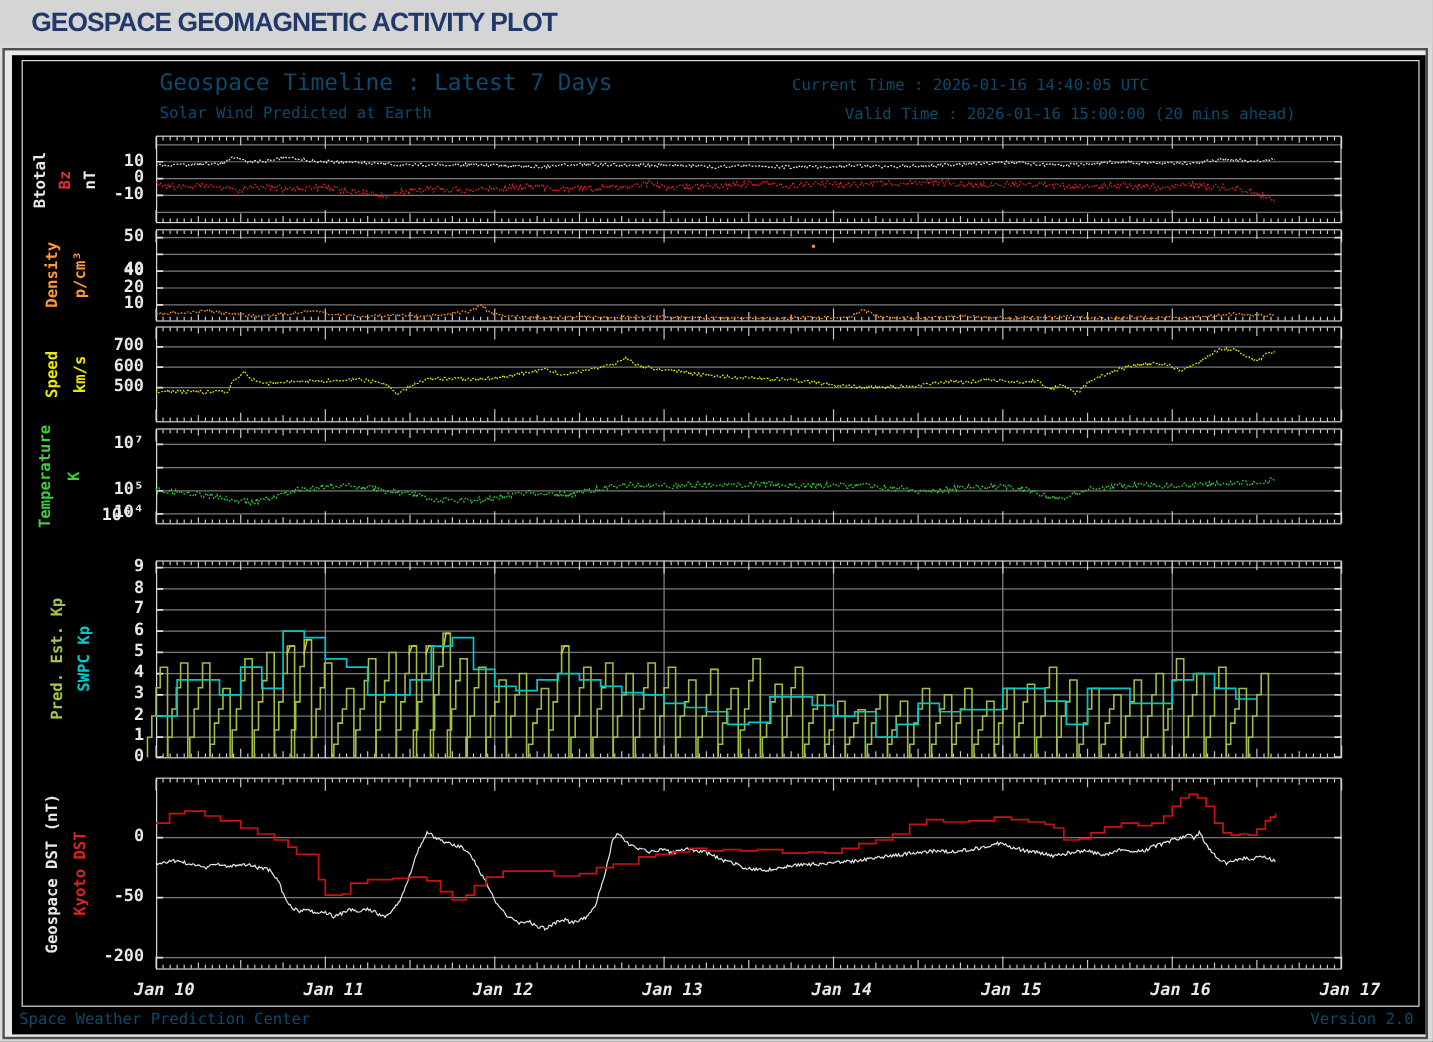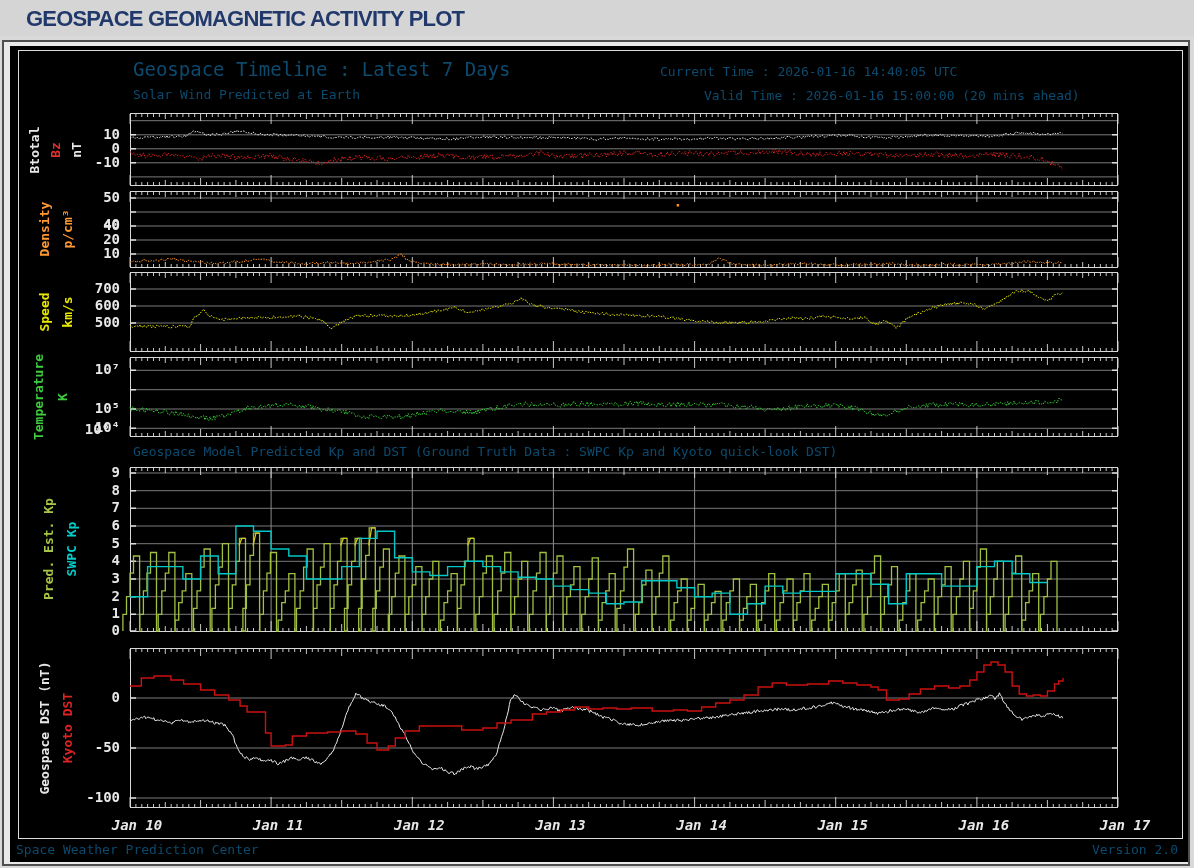--- a/index.html
+++ b/index.html
@@ -65,21 +65,20 @@
       <path d="M130.0,649V659M130.0,797V807M135.9,649V652M135.9,804V807M141.8,649V652M141.8,804V807M147.6,649V652M147.6,804V807M153.5,649V652M153.5,804V807M159.4,649V652M159.4,804V807M165.3,649V654M165.3,802V807M171.2,649V652M171.2,804V807M177.0,649V652M177.0,804V807M182.9,649V652M182.9,804V807M188.8,649V652M188.8,804V807M194.7,649V652M194.7,804V807M200.6,649V656M200.6,800V807M206.5,649V652M206.5,804V807M212.3,649V652M212.3,804V807M218.2,649V652M218.2,804V807M224.1,649V652M224.1,804V807M230.0,649V652M230.0,804V807M235.9,649V654M235.9,802V807M241.7,649V652M241.7,804V807M247.6,649V652M247.6,804V807M253.5,649V652M253.5,804V807M259.4,649V652M259.4,804V807M265.3,649V652M265.3,804V807M271.1,649V659M271.1,797V807M277.0,649V652M277.0,804V807M282.9,649V652M282.9,804V807M288.8,649V652M288.8,804V807M294.7,649V652M294.7,804V807M300.5,649V652M300.5,804V807M306.4,649V654M306.4,802V807M312.3,649V652M312.3,804V807M318.2,649V652M318.2,804V807M324.1,649V652M324.1,804V807M330.0,649V652M330.0,804V807M335.8,649V652M335.8,804V807M341.7,649V656M341.7,800V807M347.6,649V652M347.6,804V807M353.5,649V652M353.5,804V807M359.4,649V652M359.4,804V807M365.2,649V652M365.2,804V807M371.1,649V652M371.1,804V807M377.0,649V654M377.0,802V807M382.9,649V652M382.9,804V807M388.8,649V652M388.8,804V807M394.6,649V652M394.6,804V807M400.5,649V652M400.5,804V807M406.4,649V652M406.4,804V807M412.3,649V659M412.3,797V807M418.2,649V652M418.2,804V807M424.0,649V652M424.0,804V807M429.9,649V652M429.9,804V807M435.8,649V652M435.8,804V807M441.7,649V652M441.7,804V807M447.6,649V654M447.6,802V807M453.5,649V652M453.5,804V807M459.3,649V652M459.3,804V807M465.2,649V652M465.2,804V807M471.1,649V652M471.1,804V807M477.0,649V652M477.0,804V807M482.9,649V656M482.9,800V807M488.7,649V652M488.7,804V807M494.6,649V652M494.6,804V807M500.5,649V652M500.5,804V807M506.4,649V652M506.4,804V807M512.3,649V652M512.3,804V807M518.1,649V654M518.1,802V807M524.0,649V652M524.0,804V807M529.9,649V652M529.9,804V807M535.8,649V652M535.8,804V807M541.7,649V652M541.7,804V807M547.5,649V652M547.5,804V807M553.4,649V659M553.4,797V807M559.3,649V652M559.3,804V807M565.2,649V652M565.2,804V807M571.1,649V652M571.1,804V807M577.0,649V652M577.0,804V807M582.8,649V652M582.8,804V807M588.7,649V654M588.7,802V807M594.6,649V652M594.6,804V807M600.5,649V652M600.5,804V807M606.4,649V652M606.4,804V807M612.2,649V652M612.2,804V807M618.1,649V652M618.1,804V807M624.0,649V656M624.0,800V807M629.9,649V652M629.9,804V807M635.8,649V652M635.8,804V807M641.6,649V652M641.6,804V807M647.5,649V652M647.5,804V807M653.4,649V652M653.4,804V807M659.3,649V654M659.3,802V807M665.2,649V652M665.2,804V807M671.0,649V652M671.0,804V807M676.9,649V652M676.9,804V807M682.8,649V652M682.8,804V807M688.7,649V652M688.7,804V807M694.6,649V659M694.6,797V807M700.5,649V652M700.5,804V807M706.3,649V652M706.3,804V807M712.2,649V652M712.2,804V807M718.1,649V652M718.1,804V807M724.0,649V652M724.0,804V807M729.9,649V654M729.9,802V807M735.7,649V652M735.7,804V807M741.6,649V652M741.6,804V807M747.5,649V652M747.5,804V807M753.4,649V652M753.4,804V807M759.3,649V652M759.3,804V807M765.1,649V656M765.1,800V807M771.0,649V652M771.0,804V807M776.9,649V652M776.9,804V807M782.8,649V652M782.8,804V807M788.7,649V652M788.7,804V807M794.5,649V652M794.5,804V807M800.4,649V654M800.4,802V807M806.3,649V652M806.3,804V807M812.2,649V652M812.2,804V807M818.1,649V652M818.1,804V807M824.0,649V652M824.0,804V807M829.8,649V652M829.8,804V807M835.7,649V659M835.7,797V807M841.6,649V652M841.6,804V807M847.5,649V652M847.5,804V807M853.4,649V652M853.4,804V807M859.2,649V652M859.2,804V807M865.1,649V652M865.1,804V807M871.0,649V654M871.0,802V807M876.9,649V652M876.9,804V807M882.8,649V652M882.8,804V807M888.6,649V652M888.6,804V807M894.5,649V652M894.5,804V807M900.4,649V652M900.4,804V807M906.3,649V656M906.3,800V807M912.2,649V652M912.2,804V807M918.0,649V652M918.0,804V807M923.9,649V652M923.9,804V807M929.8,649V652M929.8,804V807M935.7,649V652M935.7,804V807M941.6,649V654M941.6,802V807M947.5,649V652M947.5,804V807M953.3,649V652M953.3,804V807M959.2,649V652M959.2,804V807M965.1,649V652M965.1,804V807M971.0,649V652M971.0,804V807M976.9,649V659M976.9,797V807M982.7,649V652M982.7,804V807M988.6,649V652M988.6,804V807M994.5,649V652M994.5,804V807M1000.4,649V652M1000.4,804V807M1006.3,649V652M1006.3,804V807M1012.1,649V654M1012.1,802V807M1018.0,649V652M1018.0,804V807M1023.9,649V652M1023.9,804V807M1029.8,649V652M1029.8,804V807M1035.7,649V652M1035.7,804V807M1041.5,649V652M1041.5,804V807M1047.4,649V656M1047.4,800V807M1053.3,649V652M1053.3,804V807M1059.2,649V652M1059.2,804V807M1065.1,649V652M1065.1,804V807M1071.0,649V652M1071.0,804V807M1076.8,649V652M1076.8,804V807M1082.7,649V654M1082.7,802V807M1088.6,649V652M1088.6,804V807M1094.5,649V652M1094.5,804V807M1100.4,649V652M1100.4,804V807M1106.2,649V652M1106.2,804V807M1112.1,649V652M1112.1,804V807M1118.0,649V659M1118.0,797V807" stroke="#dcdcdc" stroke-width="1" fill="none" opacity="0.9"></path>
       <path d="M130,698.0H136M1112,698.0H1118M130,748.0H136M1112,748.0H1118M130,798.0H136M1112,798.0H1118" stroke="#dcdcdc" stroke-width="1.4" fill="none"></path>
       <path d="M130.0,718.9L131.1,720.5L132.3,719.8L133.4,719.3L134.5,719.9L135.6,718.6L136.8,718.0L137.9,719.0L139.0,719.4L140.2,718.3L141.3,717.0L142.4,717.9L143.5,716.8L144.7,716.2L145.8,718.7L146.9,717.6L148.1,717.0L149.2,717.6L150.3,718.0L151.5,718.1L152.6,719.2L153.7,717.6L154.8,720.4L156.0,720.5L157.1,720.1L158.2,720.1L159.4,720.6L160.5,719.9L161.6,720.0L162.7,721.4L163.9,721.4L165.0,720.7L166.1,720.9L167.3,722.2L168.4,722.3L169.5,722.2L170.6,722.8L171.8,724.2L172.9,722.1L174.0,722.2L175.2,720.6L176.3,720.5L177.4,720.5L178.6,720.3L179.7,720.7L180.8,720.2L181.9,719.4L183.1,721.3L184.2,720.9L185.3,721.1L186.5,721.0L187.6,720.7L188.7,722.8L189.8,721.9L191.0,722.5L192.1,721.4L193.2,722.5L194.4,720.4L195.5,720.7L196.6,721.9L197.7,720.8L198.9,721.3L200.0,720.3L201.1,721.3L202.3,720.1L203.4,719.7L204.5,721.6L205.7,721.2L206.8,720.5L207.9,719.8L209.0,721.8L210.2,721.8L211.3,721.9L212.4,721.0L213.6,723.3L214.7,724.4L215.8,722.1L216.9,723.1L218.1,722.7L219.2,724.6L220.3,723.0L221.5,723.0L222.6,723.4L223.7,726.1L224.8,724.2L226.0,726.4L227.1,728.0L228.2,729.8L229.4,731.8L230.5,731.6L231.6,733.9L232.8,735.2L233.9,737.8L235.0,743.4L236.1,744.4L237.3,747.6L238.4,749.8L239.5,751.9L240.7,753.8L241.8,753.6L242.9,756.2L244.0,757.5L245.2,758.6L246.3,756.7L247.4,757.5L248.6,759.5L249.7,760.5L250.8,758.7L251.9,759.4L253.1,757.6L254.2,758.2L255.3,758.1L256.5,757.9L257.6,758.1L258.7,759.7L259.9,758.4L261.0,761.1L262.1,760.2L263.2,761.0L264.4,760.5L265.5,761.2L266.6,760.9L267.8,759.6L268.9,760.3L270.0,760.7L271.1,759.4L272.3,762.1L273.4,762.1L274.5,760.6L275.7,761.4L276.8,764.1L277.9,764.9L279.0,764.0L280.2,762.0L281.3,763.1L282.4,762.1L283.6,760.3L284.7,762.5L285.8,759.6L287.0,759.7L288.1,760.3L289.2,759.5L290.3,757.5L291.5,757.0L292.6,759.1L293.7,757.3L294.9,758.9L296.0,758.5L297.1,759.7L298.2,760.1L299.4,760.0L300.5,759.8L301.6,758.8L302.8,757.4L303.9,757.6L305.0,758.7L306.1,756.7L307.3,758.8L308.4,757.6L309.5,760.1L310.7,759.8L311.8,758.8L312.9,759.2L314.1,761.6L315.2,762.9L316.3,761.5L317.4,763.3L318.6,762.6L319.7,762.9L320.8,764.5L322.0,762.8L323.1,762.4L324.2,761.4L325.3,761.0L326.5,759.3L327.6,757.5L328.7,756.5L329.9,754.1L331.0,754.2L332.1,751.8L333.2,751.1L334.4,747.7L335.5,744.5L336.6,743.0L337.8,738.7L338.9,736.7L340.0,734.1L341.1,729.4L342.3,727.4L343.4,723.9L344.5,720.1L345.7,715.5L346.8,712.8L347.9,710.6L349.1,706.2L350.2,705.8L351.3,702.7L352.4,701.5L353.6,698.4L354.7,697.1L355.8,693.1L357.0,694.7L358.1,694.8L359.2,694.4L360.3,695.5L361.5,698.6L362.6,697.6L363.7,699.3L364.9,698.9L366.0,698.7L367.1,700.3L368.2,699.8L369.4,702.0L370.5,702.7L371.6,701.8L372.8,702.1L373.9,701.8L375.0,702.3L376.2,703.9L377.3,704.7L378.4,703.6L379.5,705.5L380.7,706.0L381.8,704.2L382.9,706.4L384.1,704.6L385.2,705.7L386.3,708.2L387.4,708.6L388.6,709.4L389.7,709.9L390.8,710.8L392.0,711.9L393.1,714.6L394.2,716.6L395.3,716.9L396.5,720.7L397.6,722.0L398.7,723.6L399.9,727.4L401.0,729.4L402.1,729.4L403.3,732.2L404.4,733.4L405.5,735.8L406.6,739.1L407.8,741.1L408.9,743.3L410.0,744.5L411.2,747.8L412.3,750.4L413.4,752.9L414.5,753.3L415.7,755.3L416.8,756.4L417.9,757.8L419.1,758.4L420.2,760.0L421.3,762.0L422.4,764.0L423.6,764.5L424.7,764.4L425.8,764.3L427.0,765.1L428.1,766.4L429.2,767.0L430.4,767.4L431.5,768.7L432.6,770.1L433.7,768.5L434.9,768.5L436.0,768.6L437.1,769.2L438.3,768.3L439.4,767.8L440.5,768.3L441.6,767.2L442.8,770.0L443.9,771.1L445.0,769.6L446.2,771.1L447.3,771.6L448.4,773.3L449.5,773.6L450.7,771.9L451.8,771.9L452.9,772.1L454.1,774.9L455.2,773.8L456.3,773.9L457.5,771.2L458.6,771.1L459.7,771.9L460.8,769.2L462.0,768.7L463.1,770.0L464.2,767.2L465.4,767.4L466.5,768.2L467.6,767.1L468.7,766.8L469.9,767.8L471.0,765.5L472.1,766.6L473.3,766.4L474.4,769.5L475.5,768.8L476.6,767.5L477.8,769.5L478.9,767.2L480.0,767.5L481.2,768.2L482.3,767.9L483.4,766.2L484.6,765.1L485.7,766.3L486.8,764.2L487.9,765.9L489.1,763.3L490.2,762.7L491.3,760.5L492.5,760.0L493.6,757.6L494.7,756.4L495.8,755.7L497.0,753.0L498.1,748.3L499.2,743.6L500.4,741.1L501.5,736.7L502.6,733.8L503.7,730.3L504.9,725.5L506.0,719.0L507.1,715.6L508.3,711.1L509.4,704.5L510.5,699.9L511.7,698.3L512.8,698.0L513.9,695.1L515.0,694.8L516.2,696.0L517.3,695.9L518.4,697.5L519.6,699.2L520.7,701.3L521.8,701.5L522.9,701.5L524.1,704.3L525.2,704.6L526.3,703.9L527.5,704.4L528.6,704.9L529.7,706.5L530.8,707.1L532.0,708.0L533.1,706.9L534.2,707.2L535.4,707.3L536.5,707.5L537.6,707.7L538.7,709.5L539.9,710.1L541.0,711.0L542.1,709.7L543.3,708.5L544.4,709.1L545.5,709.3L546.7,709.7L547.8,709.8L548.9,709.3L550.0,707.3L551.2,707.2L552.3,708.5L553.4,707.5L554.6,707.7L555.7,708.8L556.8,708.2L557.9,711.2L559.1,709.6L560.2,711.8L561.3,709.3L562.5,711.5L563.6,708.7L564.7,708.7L565.8,708.7L567.0,708.6L568.1,707.6L569.2,708.8L570.4,708.3L571.5,707.2L572.6,706.5L573.8,707.9L574.9,708.0L576.0,707.6L577.1,707.6L578.3,709.8L579.4,708.7L580.5,708.4L581.7,710.0L582.8,710.4L583.9,708.8L585.0,710.1L586.2,708.7L587.3,709.0L588.4,709.4L589.6,712.5L590.7,710.1L591.8,711.9L592.9,712.5L594.1,713.2L595.2,712.4L596.3,715.2L597.5,713.3L598.6,715.8L599.7,716.0L600.9,715.5L602.0,716.6L603.1,718.4L604.2,716.4L605.4,717.2L606.5,717.4L607.6,717.6L608.8,717.5L609.9,718.5L611.0,720.4L612.1,720.8L613.3,718.9L614.4,719.7L615.5,720.3L616.7,721.2L617.8,722.2L618.9,723.7L620.0,724.0L621.2,723.4L622.3,724.5L623.4,724.2L624.6,722.8L625.7,724.2L626.8,725.3L628.0,723.7L629.1,725.5L630.2,723.3L631.3,725.2L632.5,723.9L633.6,723.6L634.7,725.0L635.9,725.7L637.0,725.1L638.1,726.2L639.2,725.6L640.4,725.8L641.5,723.4L642.6,725.5L643.8,724.7L644.9,724.7L646.0,724.4L647.1,724.6L648.3,723.0L649.4,722.7L650.5,723.3L651.7,723.1L652.8,723.7L653.9,722.5L655.1,723.2L656.2,721.0L657.3,722.3L658.4,721.3L659.6,722.5L660.7,721.8L661.8,720.4L663.0,720.0L664.1,721.9L665.2,719.8L666.3,721.5L667.5,719.7L668.6,721.4L669.7,719.7L670.9,720.0L672.0,720.1L673.1,721.1L674.2,719.5L675.4,721.6L676.5,719.9L677.6,718.8L678.8,720.6L679.9,720.3L681.0,721.2L682.2,721.3L683.3,719.2L684.4,720.0L685.5,719.3L686.7,719.9L687.8,720.2L688.9,720.6L690.1,718.7L691.2,718.5L692.3,718.8L693.4,719.3L694.6,719.3L695.7,718.4L696.8,718.3L698.0,717.5L699.1,717.6L700.2,719.5L701.3,718.5L702.5,718.9L703.6,717.4L704.7,718.3L705.9,716.9L707.0,717.2L708.1,717.4L709.3,719.0L710.4,716.9L711.5,718.9L712.6,716.4L713.8,717.0L714.9,718.2L716.0,717.3L717.2,716.1L718.3,717.7L719.4,717.2L720.5,715.2L721.7,717.3L722.8,714.8L723.9,715.5L725.1,714.9L726.2,714.9L727.3,715.8L728.4,716.0L729.6,714.5L730.7,714.7L731.8,713.6L733.0,714.2L734.1,715.2L735.2,714.2L736.3,715.3L737.5,712.9L738.6,712.5L739.7,713.9L740.9,713.9L742.0,712.5L743.1,714.2L744.3,712.1L745.4,713.4L746.5,711.7L747.6,713.7L748.8,711.5L749.9,713.5L751.0,713.0L752.2,713.3L753.3,711.2L754.4,710.4L755.5,712.8L756.7,710.3L757.8,709.8L758.9,711.7L760.1,711.5L761.2,710.4L762.3,711.7L763.4,711.5L764.6,709.7L765.7,711.0L766.8,710.1L768.0,711.2L769.1,709.5L770.2,709.2L771.4,709.4L772.5,711.0L773.6,710.3L774.7,708.4L775.9,708.8L777.0,710.6L778.1,707.9L779.3,709.1L780.4,710.1L781.5,708.5L782.6,709.2L783.8,709.8L784.9,708.3L786.0,708.4L787.2,710.5L788.3,708.5L789.4,710.9L790.5,710.8L791.7,710.3L792.8,710.4L793.9,708.7L795.1,710.7L796.2,710.5L797.3,710.3L798.5,709.0L799.6,709.3L800.7,708.7L801.8,709.5L803.0,707.3L804.1,707.1L805.2,709.6L806.4,709.2L807.5,709.0L808.6,708.9L809.7,708.0L810.9,708.8L812.0,708.0L813.1,705.8L814.3,706.1L815.4,708.2L816.5,707.8L817.6,706.1L818.8,705.6L819.9,705.1L821.0,706.5L822.2,706.1L823.3,705.8L824.4,705.7L825.6,705.2L826.7,703.7L827.8,704.0L828.9,702.9L830.1,703.5L831.2,701.8L832.3,704.2L833.5,702.3L834.6,702.6L835.7,703.0L836.8,704.2L838.0,703.3L839.1,704.8L840.2,705.7L841.4,704.9L842.5,707.1L843.6,707.4L844.7,705.9L845.9,707.2L847.0,707.6L848.1,706.8L849.3,706.3L850.4,709.4L851.5,708.6L852.7,707.4L853.8,710.1L854.9,709.1L856.0,708.1L857.2,710.5L858.3,709.1L859.4,710.3L860.6,708.8L861.7,709.0L862.8,711.0L863.9,709.1L865.1,710.6L866.2,710.1L867.3,712.1L868.5,710.2L869.6,712.3L870.7,712.2L871.8,710.8L873.0,713.0L874.1,711.9L875.2,713.5L876.4,712.1L877.5,714.5L878.6,712.5L879.8,712.4L880.9,712.9L882.0,711.4L883.1,712.3L884.3,712.7L885.4,711.6L886.5,711.8L887.7,712.9L888.8,712.1L889.9,709.5L891.0,710.1L892.2,711.8L893.3,710.2L894.4,710.8L895.6,710.8L896.7,710.0L897.8,708.7L898.9,708.6L900.1,710.5L901.2,709.0L902.3,710.1L903.5,708.1L904.6,709.2L905.7,709.4L906.9,709.7L908.0,708.4L909.1,710.2L910.2,709.3L911.4,711.8L912.5,709.8L913.6,711.8L914.8,710.2L915.9,711.2L917.0,712.6L918.1,713.1L919.3,712.1L920.4,713.1L921.5,711.6L922.7,711.5L923.8,712.6L924.9,710.4L926.0,711.3L927.2,711.0L928.3,709.4L929.4,709.0L930.6,709.8L931.7,708.0L932.8,707.1L933.9,708.8L935.1,708.0L936.2,708.2L937.3,708.5L938.5,708.4L939.6,708.9L940.7,708.8L941.9,710.1L943.0,709.5L944.1,710.0L945.2,709.7L946.4,709.7L947.5,710.0L948.6,708.2L949.8,709.7L950.9,709.3L952.0,708.0L953.1,709.9L954.3,709.8L955.4,707.2L956.5,708.9L957.7,707.7L958.8,705.4L959.9,704.9L961.0,704.3L962.2,704.3L963.3,706.1L964.4,703.3L965.6,702.9L966.7,702.6L967.8,705.0L969.0,702.5L970.1,701.8L971.2,701.9L972.3,701.2L973.5,701.1L974.6,702.2L975.7,699.6L976.9,698.8L978.0,699.1L979.1,698.4L980.2,699.5L981.4,700.0L982.5,699.6L983.6,697.4L984.8,698.9L985.9,696.8L987.0,698.0L988.1,696.5L989.3,695.4L990.4,695.2L991.5,695.5L992.7,695.8L993.8,697.2L994.9,699.6L996.1,697.5L997.2,695.7L998.3,696.4L999.4,692.8L1000.6,695.5L1001.7,696.3L1002.8,700.6L1004.0,702.7L1005.1,703.2L1006.2,704.6L1007.3,707.7L1008.5,707.6L1009.6,710.5L1010.7,710.8L1011.9,711.2L1013.0,714.1L1014.1,715.0L1015.2,715.6L1016.4,717.2L1017.5,717.5L1018.6,717.7L1019.8,717.0L1020.9,718.0L1022.0,720.5L1023.2,718.8L1024.3,718.2L1025.4,717.4L1026.5,717.9L1027.7,718.0L1028.8,717.1L1029.9,716.0L1031.1,717.3L1032.2,715.7L1033.3,715.6L1034.4,715.8L1035.6,716.6L1036.7,714.1L1037.8,715.8L1039.0,714.3L1040.1,715.9L1041.2,716.8L1042.3,716.5L1043.5,716.0L1044.6,716.7L1045.7,715.1L1046.9,713.7L1048.0,714.0L1049.1,713.8L1050.3,713.5L1051.4,713.9L1052.5,714.6L1053.6,713.4L1054.8,715.0L1055.9,715.6L1057.0,715.9L1058.2,714.7L1059.3,717.6L1060.4,717.6L1061.5,716.1L1062.7,718.2" stroke="#e8e8e8" stroke-width="1" fill="none"></path>
       <path d="M130,686.0H141.3V678.0H154.0V676.0H170.9V680.0H183.6V684.0H200.6V690.0H214.7V695.0H228.8V700.0H240.1V706.0H247.1V712.0H259.9V712.0H265.5V733.0H271.1V746.0H285.3V745.0H292.3V736.0H306.4V733.0H327.6V732.0H341.7V731.0H355.8V734.0H367.1V743.0H377.0V750.0H388.3V746.0H395.3V738.0H405.2V731.0H419.3V726.0H440.5V726.0H461.7V730.0H482.9V728.0H497.0V723.0H511.1V720.0H532.3V714.0H546.4V712.0H560.5V710.0H574.6V707.0H588.7V709.0H602.8V708.0H616.9V709.0H631.1V708.0H652.2V711.0H673.4V710.0H687.5V711.0H701.6V707.0H715.7V703.0H729.9V700.0H744.0V695.0H758.1V687.0H772.2V683.0H786.3V685.0H807.5V684.0H828.7V681.0H842.8V683.0H856.9V685.0H871.0V687.0H878.1V690.0H886.5V700.0H899.2V699.0H909.1V694.0H920.4V689.0H934.5V686.0H948.6V688.0H959.9V686.0H969.8V680.0H976.9V672.0H983.9V665.0H991.0V662.0H998.0V665.0H1005.1V672.0H1012.1V686.0H1019.2V694.0H1026.3V696.0H1033.3V695.0H1040.4V696.0H1047.4V691.0H1054.5V684.0H1058.7V681.0H1063.0V678.0" stroke="#cc1111" stroke-width="1.4" fill="none"></path>
     </svg>
 
   <div class="t mono19" style="left:133px;top:58px;">Geospace Timeline : Latest 7 Days</div>
   <div class="t mono13" style="left:133px;top:87px;color:#0c4a6e;">Solar Wind Predicted at Earth</div>
   <div class="t mono13" style="left:660px;top:64px;">Current Time : 2026-01-16 14:40:05 UTC</div>
   <div class="t mono13" style="left:676px;top:88px;margin-left:28px;">Valid Time : 2026-01-16 15:00:00 (20 mins ahead)</div>
-  <div class="t mono13" style="left:133px;top:444px;">Geospace Model Predicted Kp and DST (Ground Truth Data : SWPC Kp and Kyoto quick-look DST)</div>
   <div class="t mono13" style="left:16px;top:842px;">Space Weather Prediction Center</div>
   <div class="t mono13" style="right:16px;top:842px;">Version 2.0</div>
 
   <div class="t rot" style="left: 34px; top: 150px; color: rgb(232, 232, 232);">Btotal</div>
   <div class="t rot" style="left: 55px; top: 150px; color: rgb(224, 48, 48);">Bz</div>
   <div class="t rot" style="left: 76px; top: 150px; color: rgb(232, 232, 232);">nT</div>
   <div class="t rot" style="left: 44px; top: 229px; color: rgb(255, 153, 51);">Density</div>
   <div class="t rot" style="left: 67px; top: 229px; color: rgb(255, 153, 51);">p/cm³</div>
   <div class="t rot" style="left: 44px; top: 312px; color: rgb(232, 232, 0);">Speed</div>
   <div class="t rot" style="left: 67px; top: 312px; color: rgb(232, 232, 0);">km/s</div>
@@ -111,21 +110,21 @@
       <div class="ylab" style="left: 58px; top: 499.338px;">7</div>
       <div class="ylab" style="left: 58px; top: 517.004px;">6</div>
       <div class="ylab" style="left: 58px; top: 534.67px;">5</div>
       <div class="ylab" style="left: 58px; top: 552.336px;">4</div>
       <div class="ylab" style="left: 58px; top: 570.002px;">3</div>
       <div class="ylab" style="left: 58px; top: 587.668px;">2</div>
       <div class="ylab" style="left: 58px; top: 605.334px;">1</div>
       <div class="ylab" style="left: 58px; top: 622px;">0</div>
       <div class="ylab" style="left: 58px; top: 689px;">0</div>
       <div class="ylab" style="left: 58px; top: 739px;">-50</div>
-      <div class="ylab" style="left: 58px; top: 789px;">-100</div>
+      <div class="ylab" style="left: 58px; top: 789px;">-200</div>
       <div class="xlab" style="left: 92px; top: 817px;">Jan 10</div>
       <div class="xlab" style="left: 233.143px; top: 817px;">Jan 11</div>
       <div class="xlab" style="left: 374.286px; top: 817px;">Jan 12</div>
       <div class="xlab" style="left: 515.429px; top: 817px;">Jan 13</div>
       <div class="xlab" style="left: 656.571px; top: 817px;">Jan 14</div>
       <div class="xlab" style="left: 797.714px; top: 817px;">Jan 15</div>
       <div class="xlab" style="left: 938.857px; top: 817px;">Jan 16</div>
       <div class="xlab" style="left: 1080px; top: 817px;">Jan 17</div>
     </div>
 </div>

